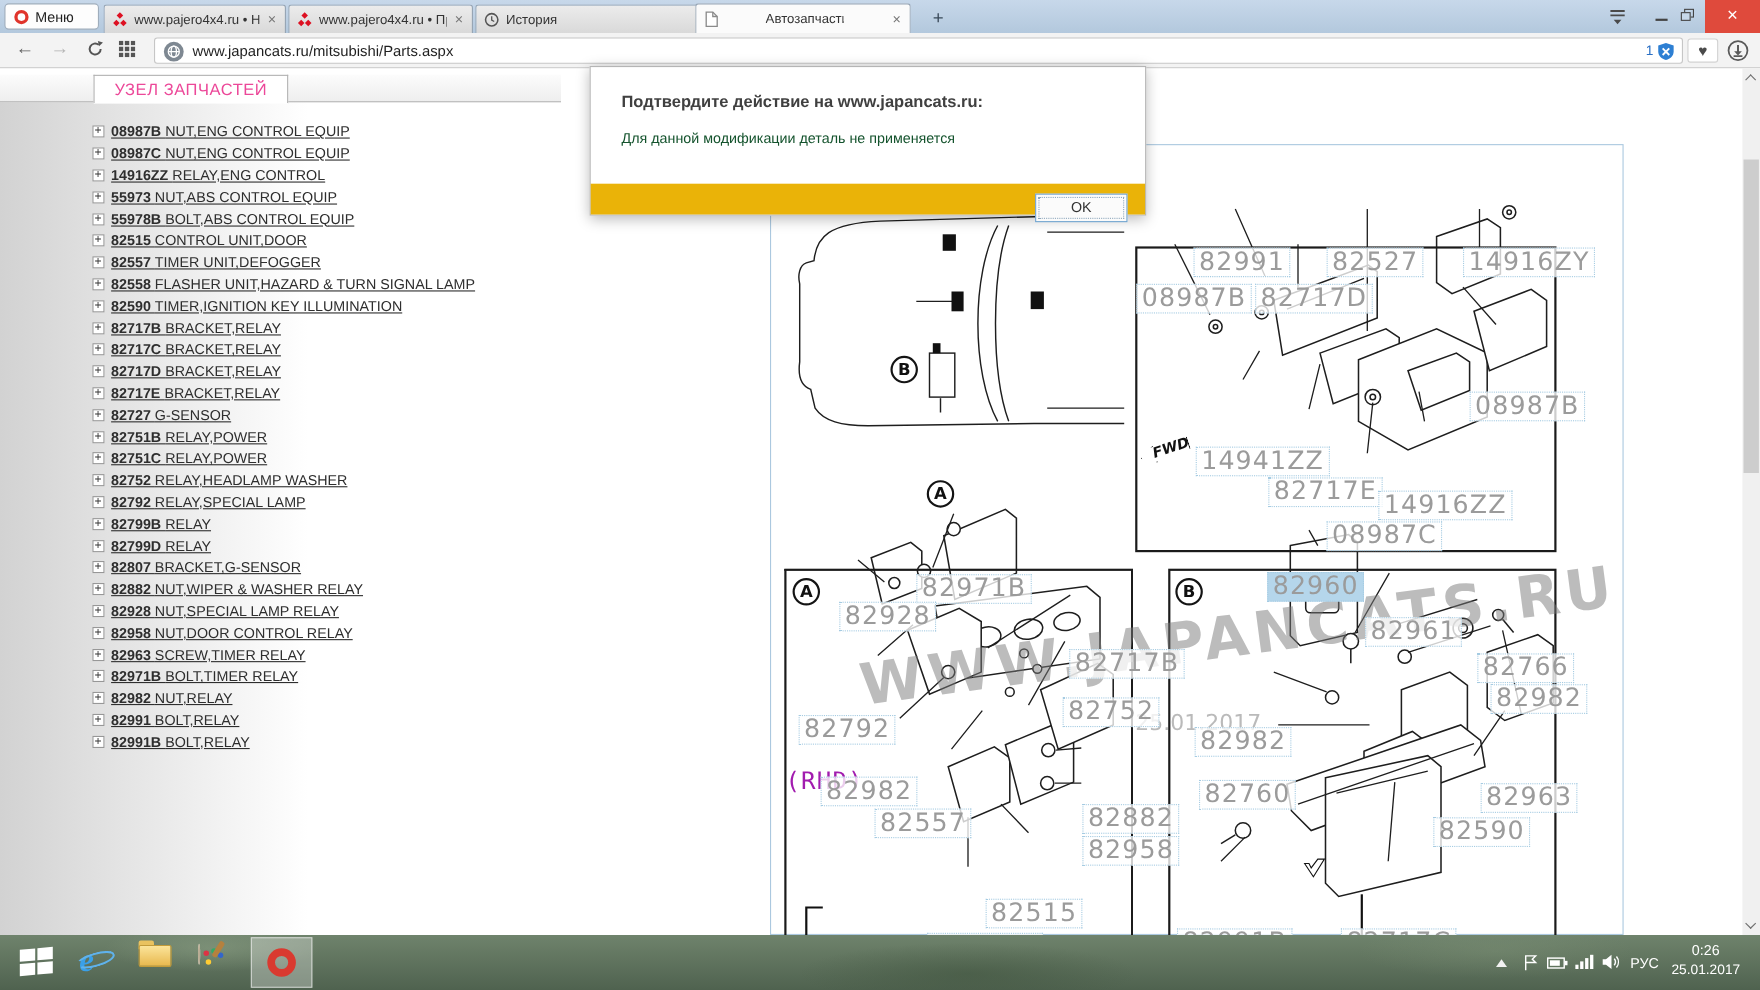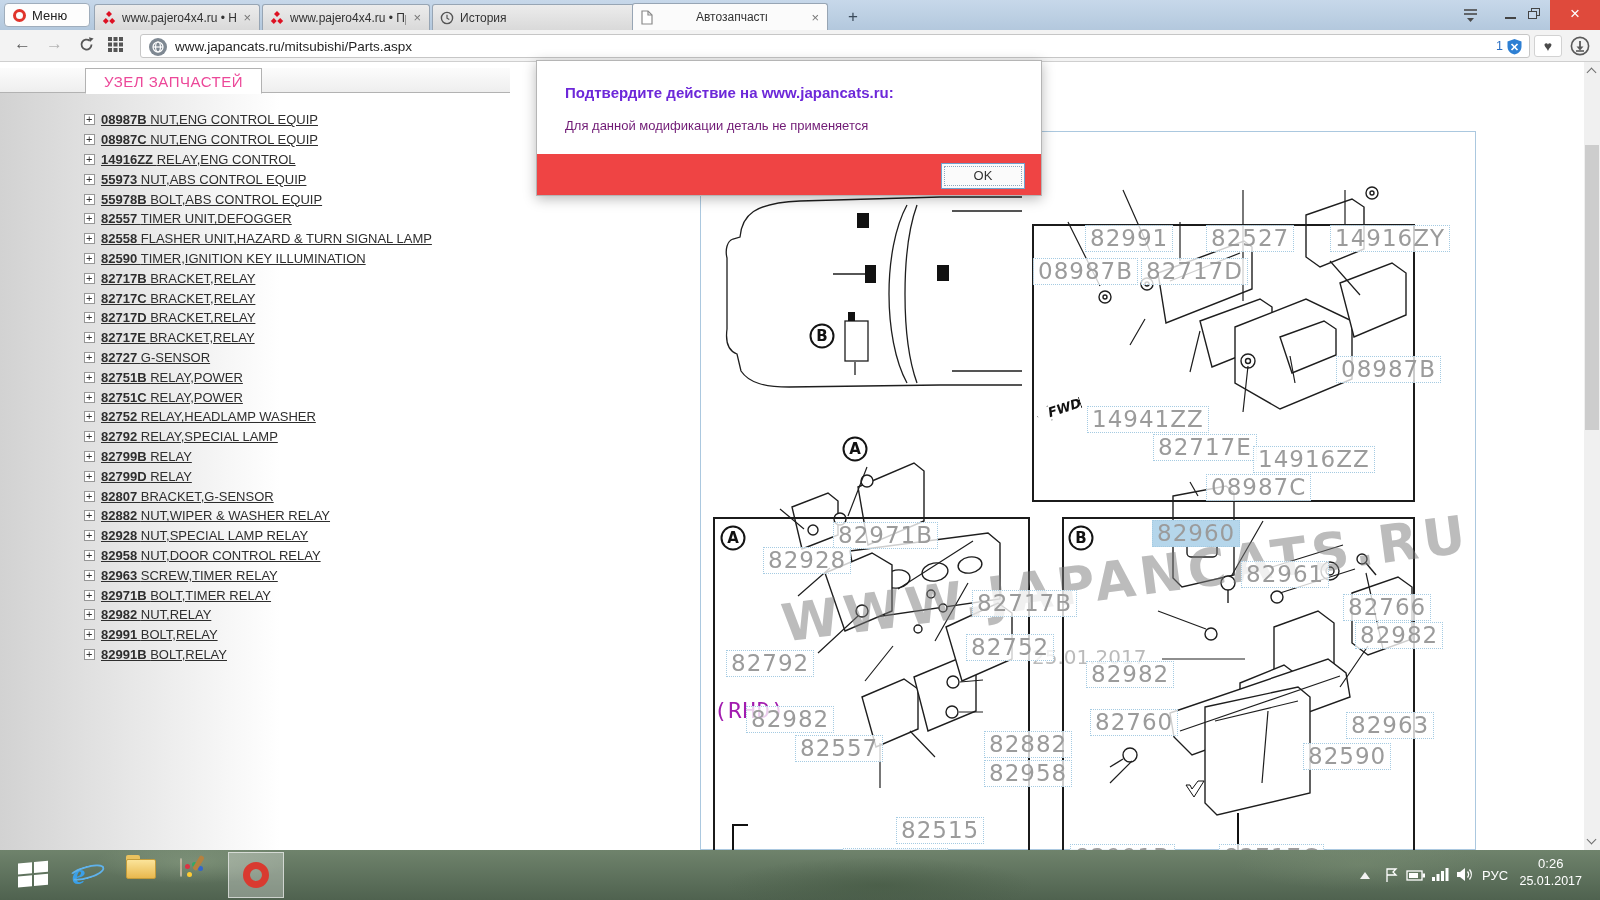--- a/index.html
+++ b/index.html
@@ -83,23 +83,23 @@
     font-family:"DejaVu Sans",sans-serif; font-weight:bold; font-style:italic; font-size:13px; color:#111; }
   #fwd-tag .arr { display:block; width:46px; height:16px; border:1.5px solid #111; background:#fff;
     clip-path:polygon(0 50%,30% 0,30% 28%,100% 12%,100% 82%,30% 70%,30% 100%); }
   #fwd-tag .ftxt { position:absolute; left:12px; top:0px; }
   #rhd-tag { position:absolute; left:714px; top:636px; font-family:"DejaVu Sans Mono",monospace;
     font-size:22px; letter-spacing:1px; color:#a21caf; z-index:5; }
 
   
   #dialog { position:absolute; left:536px; top:60px; width:506px; height:136px; background:#fff;
     border:1px solid #b5b5b5; box-shadow:0 3px 12px rgba(0,0,0,.28); z-index:50; }
-  #dialog-title { position:absolute; left:28px; top:23px; font-size:15px; font-weight:bold; color:#6d28d9; }
-  #dialog-msg { position:absolute; left:28px; top:57px; font-size:13px; color:#701a75; }
-  #dialog-footer { position:absolute; left:0; bottom:0; width:100%; height:41px; background:#ef4444; }
+  #dialog-title { position:absolute; left:28px; top:23px; font-size:15px; font-weight:bold; color:#404040; }
+  #dialog-msg { position:absolute; left:28px; top:57px; font-size:13px; color:#14532d; }
+  #dialog-footer { position:absolute; left:0; bottom:0; width:100%; height:28px; background:#eab308; }
   #ok-btn { position:absolute; right:16px; top:9px; width:84px; height:26px; background:#fbfbfb;
     border:1px solid #6fa3cf; outline:1px dotted #8fa8bd; outline-offset:-4px; font-size:13px;
     color:#333; text-align:center; line-height:24px; }
 
   
   #scrollbar { position:absolute; left:1584px; top:62px; width:16px; height:788px; background:#f0f0f0; z-index:45; }
   .sb-btn { position:absolute; left:0; width:16px; height:17px; }
   .chev { position:absolute; left:4px; width:7px; height:7px; border-left:1.6px solid #6e6e6e; border-top:1.6px solid #6e6e6e; }
   .chev.up { top:7px; transform:rotate(45deg); }
   .chev.down { top:3px; transform:rotate(225deg); }
@@ -290,20 +290,24 @@
         <li>
           <span class="expand"></span>
           <a class="plink"><b>55973 </b><span>NUT,ABS CONTROL EQUIP</span></a>
         </li>
         <li>
           <span class="expand"></span>
           <a class="plink"><b>55978B </b><span>BOLT,ABS CONTROL EQUIP</span></a>
         </li>
         <li>
           <span class="expand"></span>
+          <a class="plink"><b>82515 </b><span>CONTROL UNIT,DOOR</span></a>
+        </li>
+        <li>
+          <span class="expand"></span>
           <a class="plink"><b>82557 </b><span>TIMER UNIT,DEFOGGER</span></a>
         </li>
         <li>
           <span class="expand"></span>
           <a class="plink"><b>82558 </b><span>FLASHER UNIT,HAZARD &amp; TURN SIGNAL LAMP</span></a>
         </li>
         <li>
           <span class="expand"></span>
           <a class="plink"><b>82590 </b><span>TIMER,IGNITION KEY ILLUMINATION</span></a>
         </li>

